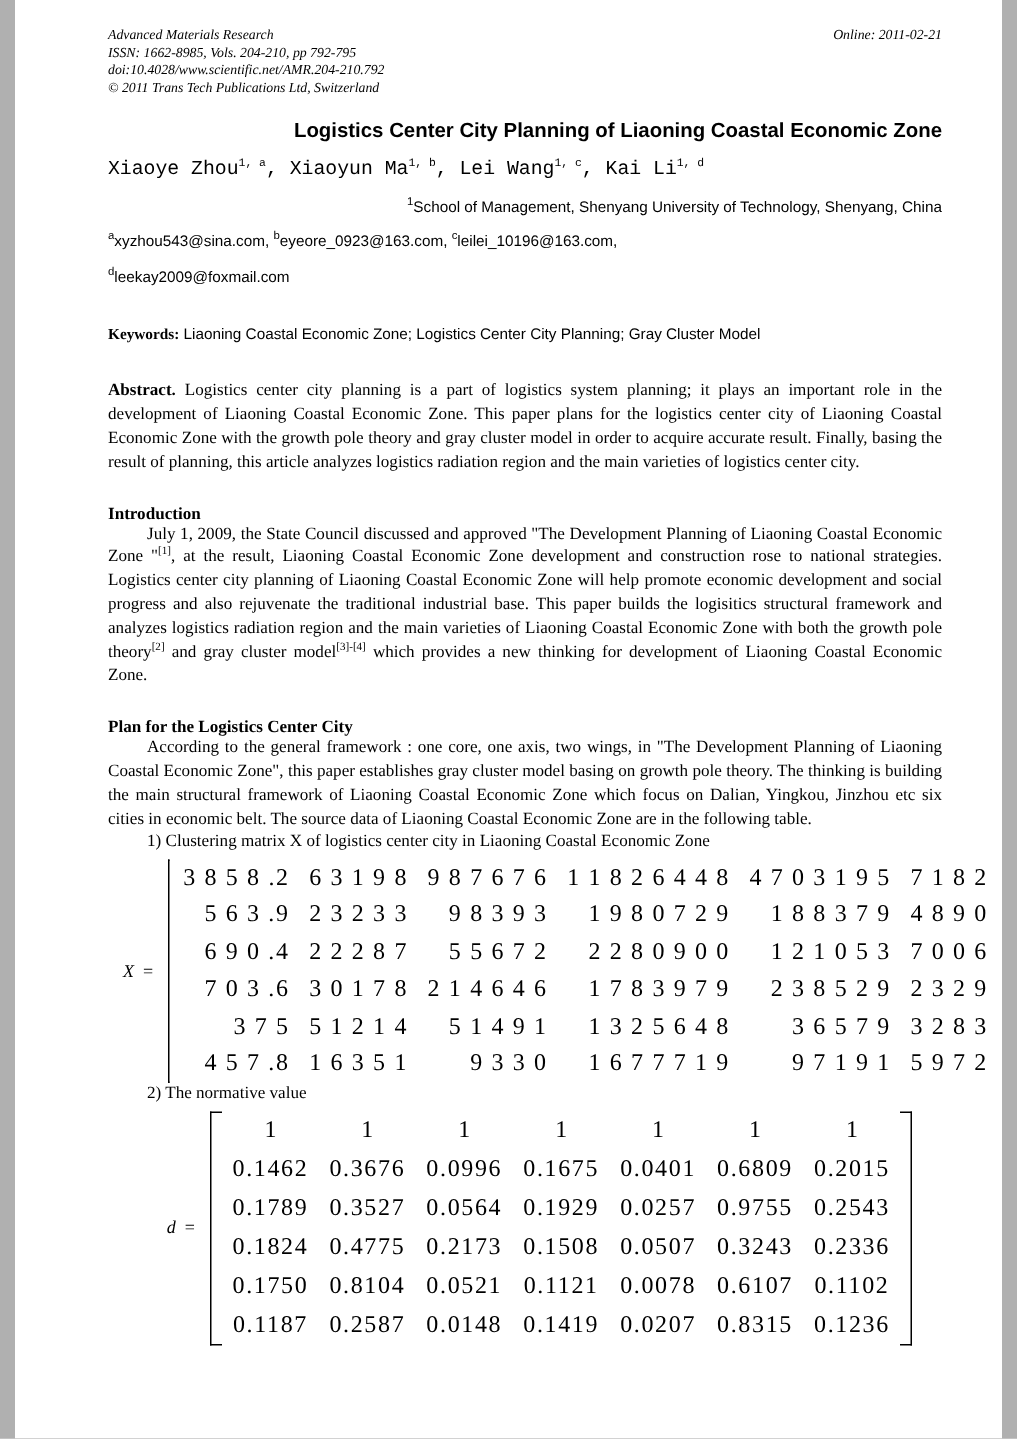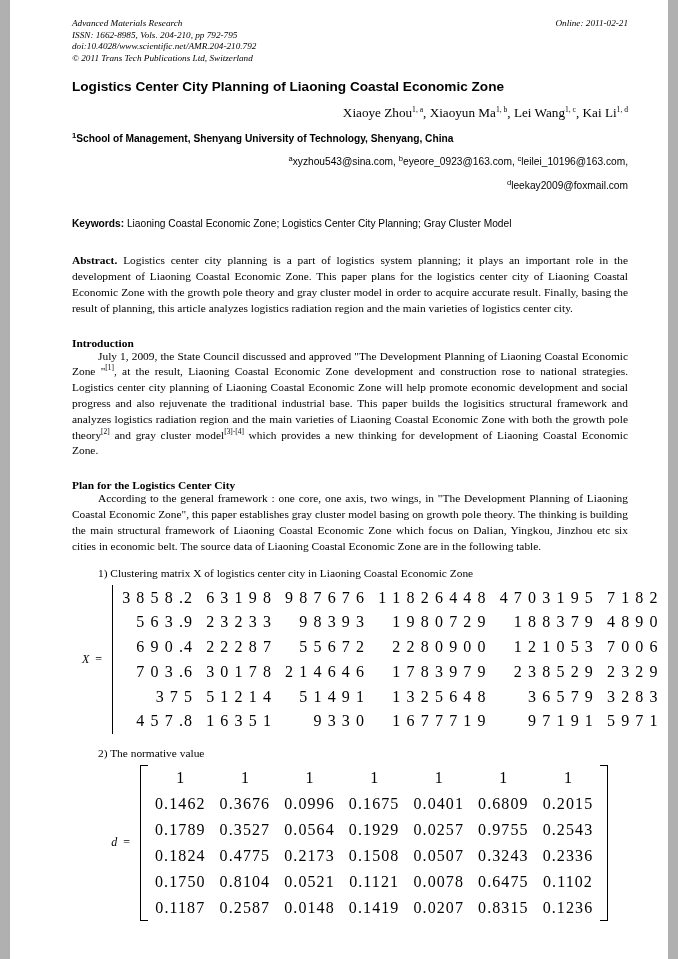--- a/index.html
+++ b/index.html
@@ -40,61 +40,60 @@
     font-style: italic;
     font-size: 9.2px;
   }
   .jhead div { white-space: pre; }
 
   
   .title {
     font-family: "Liberation Sans", sans-serif;
     font-weight: bold;
     font-size: 13.6px;
-    text-align: left;
+    text-align: right;
     line-height: 17px;
     margin-top: 12px;
   }
   .authors {
-    font-family: Liberation Serif, serif;
+    font-family: Liberation Mono, monospace;
     font-size: 13.2px;
-    text-align: right;
+    text-align: left;
     margin-top: 9px;
     line-height: 17px;
   }
   .authors sup, .affil sup, .emails sup {
     font-size: 7.6px;
     vertical-align: super;
     line-height: 0;
   }
   .affil {
     font-family: "Liberation Sans", sans-serif;
     font-size: 10.2px;
-    text-align: left;
+    text-align: right;
     margin-top: 11px;
     line-height: 14px;
-    font-weight: bold;
   }
   .emails {
     font-family: "Liberation Sans", sans-serif;
     font-size: 10.2px;
-    text-align: right;
+    text-align: left;
     margin-top: 9px;
     line-height: 14px;
   }
   .emails .line2 { margin-top: 10px; }
 
   
   .keywords {
     font-family: "Liberation Sans", sans-serif;
     font-size: 10.2px;
     margin-top: 24px;
     line-height: 14px;
   }
-  .keywords b { font-weight: bold; }
+  .keywords b { font-weight: bold; font-family: Liberation Serif, serif; }
 
   
   .abstract {
     font-family: "Liberation Serif", serif;
     font-size: 11.4px;
     text-align: justify;
     line-height: 15.8px;
     margin-top: 22px;
   }
   .abstract b { font-weight: bold; }
@@ -111,21 +110,21 @@
     line-height: 15.8px;
     margin-top: 0;
     text-indent: 26px;
   }
   .para sup { font-size: 7.4px; vertical-align: super; line-height: 0; }
 
   .listline {
     font-family: "Liberation Serif", serif;
     font-size: 11.4px;
     line-height: 15.8px;
-    margin-top: 12px;
+    margin-top: 0;
     padding-left: 26px;
   }
 
   
   .matrix-wrap {
     display: flex;
     align-items: center;
     margin-top: 3px;
     padding-left: 10px;
   }
@@ -262,21 +261,21 @@
               <td>3 6 5 7 9</td>
               <td>3 2 8 3</td>
               <td>5 8 7 2</td>
             </tr>
             <tr>
               <td>4 5 7 .8</td>
               <td>1 6 3 5 1</td>
               <td>9 3 3 0</td>
               <td>1 6 7 7 7 1 9</td>
               <td>9 7 1 9 1</td>
-              <td>5 9 7 1</td>
+              <td>5 9 7 2</td>
               <td>6 5 8 6</td>
             </tr>
           </tbody>
         </table>
       <div class="bracket right"></div>
     </div>
 
     <div class="listline">2) The normative value</div>
 
     <div class="matrix-wrap">
@@ -321,21 +320,21 @@
               <td>0.0507</td>
               <td>0.3243</td>
               <td>0.2336</td>
             </tr>
             <tr>
               <td>0.1750</td>
               <td>0.8104</td>
               <td>0.0521</td>
               <td>0.1121</td>
               <td>0.0078</td>
-              <td>0.6475</td>
+              <td>0.6107</td>
               <td>0.1102</td>
             </tr>
             <tr>
               <td>0.1187</td>
               <td>0.2587</td>
               <td>0.0148</td>
               <td>0.1419</td>
               <td>0.0207</td>
               <td>0.8315</td>
               <td>0.1236</td>

